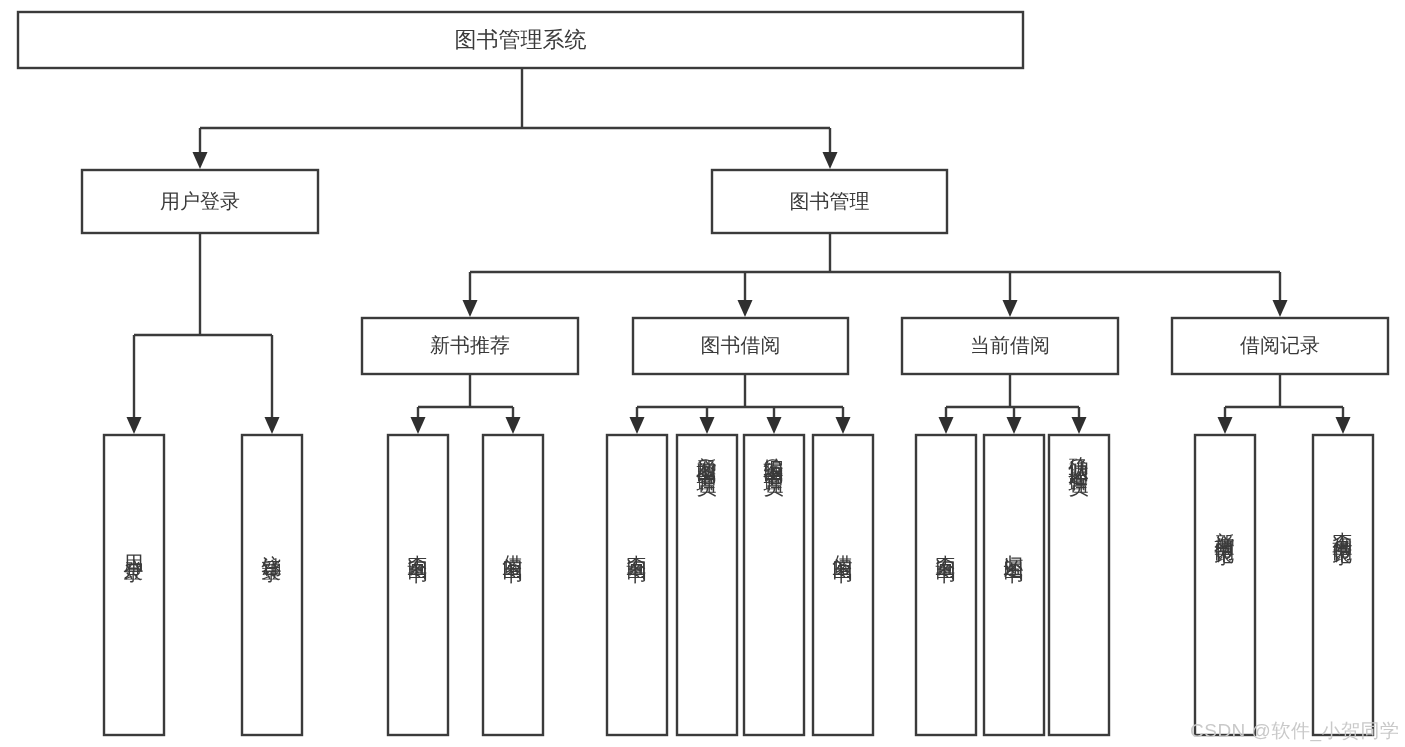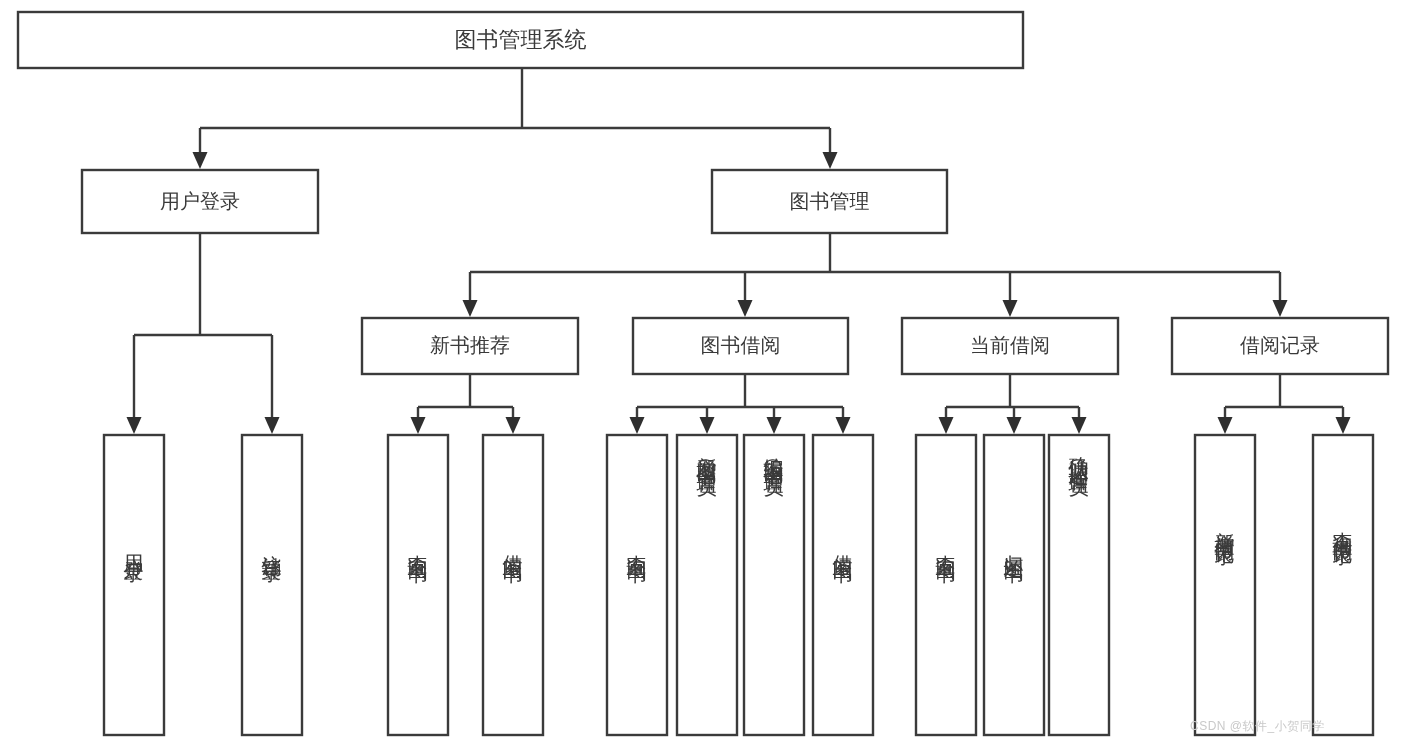--- a/index.html
+++ b/index.html
@@ -49,21 +49,21 @@
     stroke-linecap: butt;
   }
   .arrow-head {
     fill: #2f2f2f;
     stroke: none;
   }
   .watermark {
     position: absolute;
     color: #c9c9c9;
     font-family: "Liberation Sans", "DejaVu Sans", sans-serif;
-    font-size: 12px;
+    font-size: 19px;
     white-space: nowrap;
     letter-spacing: 0.5px;
     user-select: none;
   }
   .vtext {
     font-family: "Liberation Sans", "DejaVu Sans", sans-serif;
     color: #3a3a3a;
     writing-mode: vertical-rl;
     text-orientation: upright;
     white-space: nowrap;

